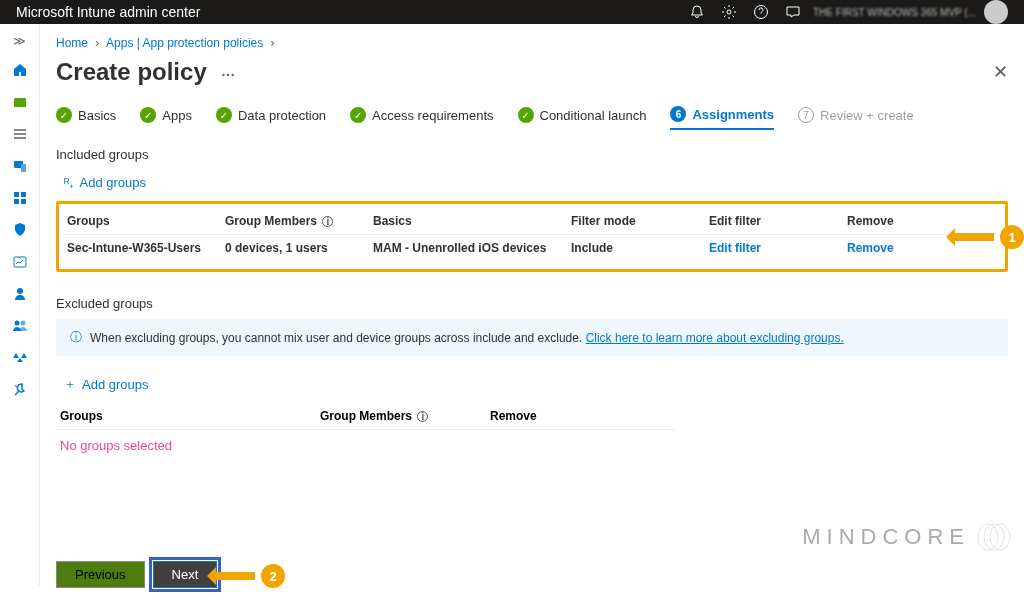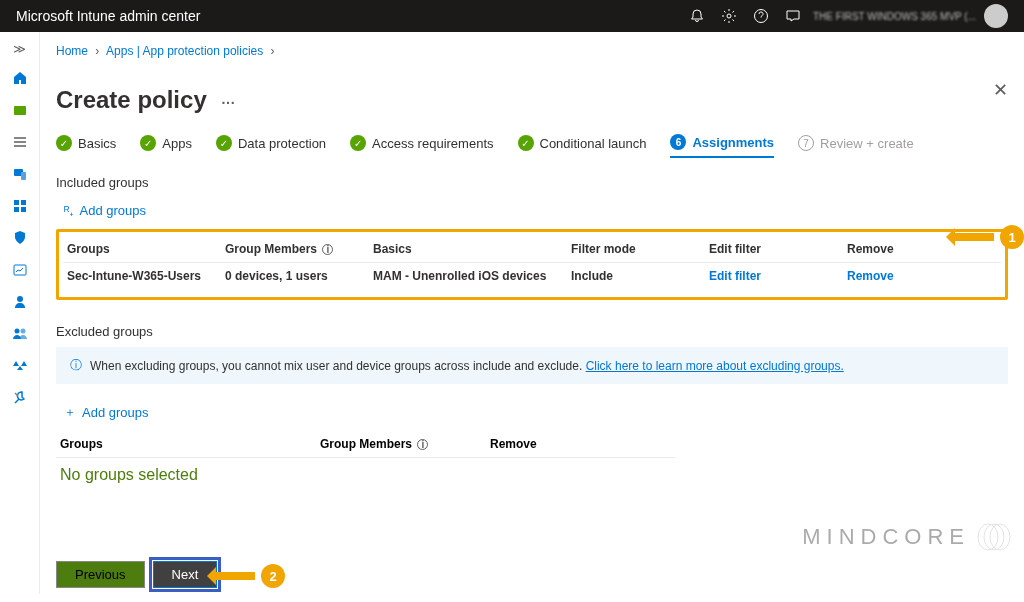--- a/index.html
+++ b/index.html
@@ -1,32 +1,32 @@
 <!DOCTYPE html>
 <html><head>
 <meta charset="utf-8">
 <style>
 * { box-sizing: border-box; margin: 0; padding: 0; font-family: "Segoe UI", sans-serif; }
 body { width: 1024px; height: 602px; background: #fff; overflow: hidden; position: relative; }
-.topbar { height: 32px; background: #1b1a19; color: #fff; display: flex; align-items: center; padding: 0 16px; font-size: 14px; }
+.topbar { height: 24px; background: #1b1a19; color: #fff; display: flex; align-items: center; padding: 0 16px; font-size: 14px; }
 .topbar .title { flex: 1; font-weight: 400; }
 .topbar .icons { display: flex; gap: 16px; align-items: center; }
 .topbar .icons .icon { width: 16px; height: 16px; display: flex; align-items: center; justify-content: center; cursor: pointer; }
 .topbar .account { font-size: 10px; text-align: right; line-height: 1.1; margin-left: 12px; color: #bbb; filter: blur(1.2px); }
 .topbar .avatar { width: 24px; height: 24px; background: #ccc; border-radius: 50%; margin-left: 8px; }
 .main { display: flex; height: calc(100% - 40px); }
 .sidebar { width: 40px; background: #fff; border-right: 1px solid #edebe9; display: flex; flex-direction: column; align-items: center; padding-top: 4px; }
 .sidebar .collapse { font-size: 12px; color: #605e5c; padding: 6px; cursor: pointer; }
 .sidebar .nav-icon { width: 18px; height: 18px; margin: 7px 0; cursor: pointer; display: flex; align-items: center; justify-content: center; }
 .content { flex: 1; padding: 8px 16px 0 16px; overflow: hidden; position: relative; }
 .breadcrumb { font-size: 12px; color: #0078d4; padding: 4px 0 8px; }
 .breadcrumb span { color: #0078d4; cursor: pointer; }
 .breadcrumb .sep { color: #605e5c; margin: 0 4px; cursor: default; }
 .page-header { display: flex; align-items: center; justify-content: space-between; margin-bottom: 20px; }
-.page-title { font-size: 24px; font-weight: 600; color: #323130; margin-top: 20px; }
+.page-title { font-size: 24px; font-weight: 600; color: #323130; }
 .page-title .more { font-size: 14px; color: #605e5c; margin-left: 8px; cursor: pointer; }
 .close-btn { font-size: 18px; color: #605e5c; cursor: pointer; font-weight: 300; }
 .steps { display: flex; gap: 24px; border-bottom: 1px solid transparent; margin-bottom: 16px; flex-wrap: wrap; }
 .step { display: flex; align-items: center; gap: 6px; font-size: 13px; color: #323130; padding-bottom: 6px; }
 .step .circle { width: 16px; height: 16px; border-radius: 50%; display: flex; align-items: center; justify-content: center; font-size: 10px; color: #fff; }
 .step.done .circle { background: #57a300; }
 .step.current .circle { background: #0078d4; }
 .step.current { color: #0078d4; font-weight: 600; border-bottom: 2px solid #0078d4; }
 .step.pending .circle { background: #fff; border: 1px solid #a19f9d; color: #a19f9d; }
 .step.pending { color: #a19f9d; }
@@ -39,21 +39,21 @@
 .th-row { font-weight: 600; color: #323130; border-bottom: 1px solid #edebe9; }
 .td-row { color: #323130; font-weight: bold; }
 .td-row .link { color: #0078d4; cursor: pointer; }
 .info-icon { font-size: 10px; color: #605e5c; border: 1px solid #605e5c; border-radius: 50%; width: 11px; height: 11px; display: inline-flex; align-items: center; justify-content: center; margin-left: 2px; }
 .excluded { margin-top: 24px; }
 .info-banner { background: #eff6fc; padding: 10px 14px; font-size: 12px; color: #323130; display: flex; align-items: center; gap: 8px; margin: 8px 0 16px; }
 .info-banner .icon { color: #0078d4; }
 .info-banner a { color: #0078d4; text-decoration: underline; cursor: pointer; }
 .ex-table { font-size: 12px; width: 65%; }
 .ex-th { display: grid; grid-template-columns: 260px 170px 100px; padding: 6px 4px; font-weight: 600; border-bottom: 1px solid #edebe9; }
-.ex-empty { padding: 8px 4px; color: #4d7c0f; font-size: 16px; }
+.ex-empty { padding: 8px 4px; color: #ec4899; font-size: 13px; }
 .footer { position: absolute; bottom: 0; left: 40px; right: 0; padding: 14px 16px; background: #fff; display: flex; gap: 8px; align-items: center; }
 .btn { padding: 5px 18px; font-size: 13px; border: 1px solid #8a8886; background: #4d7c0f; cursor: pointer; }
 .btn.primary { background: #404040; color: #fff; border-color: #0078d4; outline: 3px solid #3b5fc0; outline-offset: 1px; }
 .watermark { position: absolute; right: 10px; bottom: 50px; font-size: 22px; letter-spacing: 6px; color: #737373; font-weight: 300; display: flex; align-items: center; opacity: .6; pointer-events: none; }
 .watermark .rings { margin-left: 4px; }
 .callout { position: absolute; display: flex; align-items: center; gap: 6px; }
 .callout .arrow { width: 48px; height: 8px; background: linear-gradient(to right, transparent 0, transparent 8px, #f0a500 8px); position: relative; }
 .callout .arrow::before { content: ""; position: absolute; left: 0; top: -5px; border: 9px solid transparent; border-right-color: #f0a500; border-left: none; }
 .callout .num { width: 24px; height: 24px; background: #f0a500; color: #fff; border-radius: 50%; display: flex; align-items: center; justify-content: center; font-size: 13px; font-weight: 600; }
 .callout.c1 { right: 0; top: 225px; }

